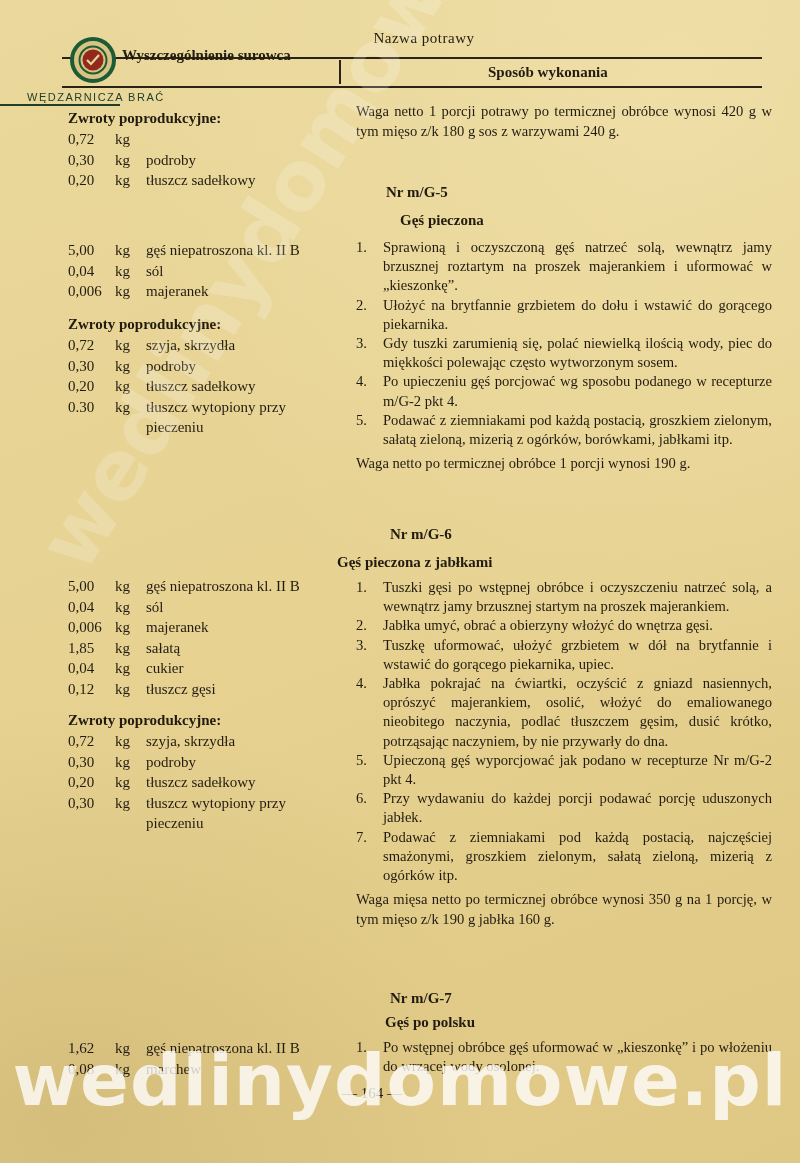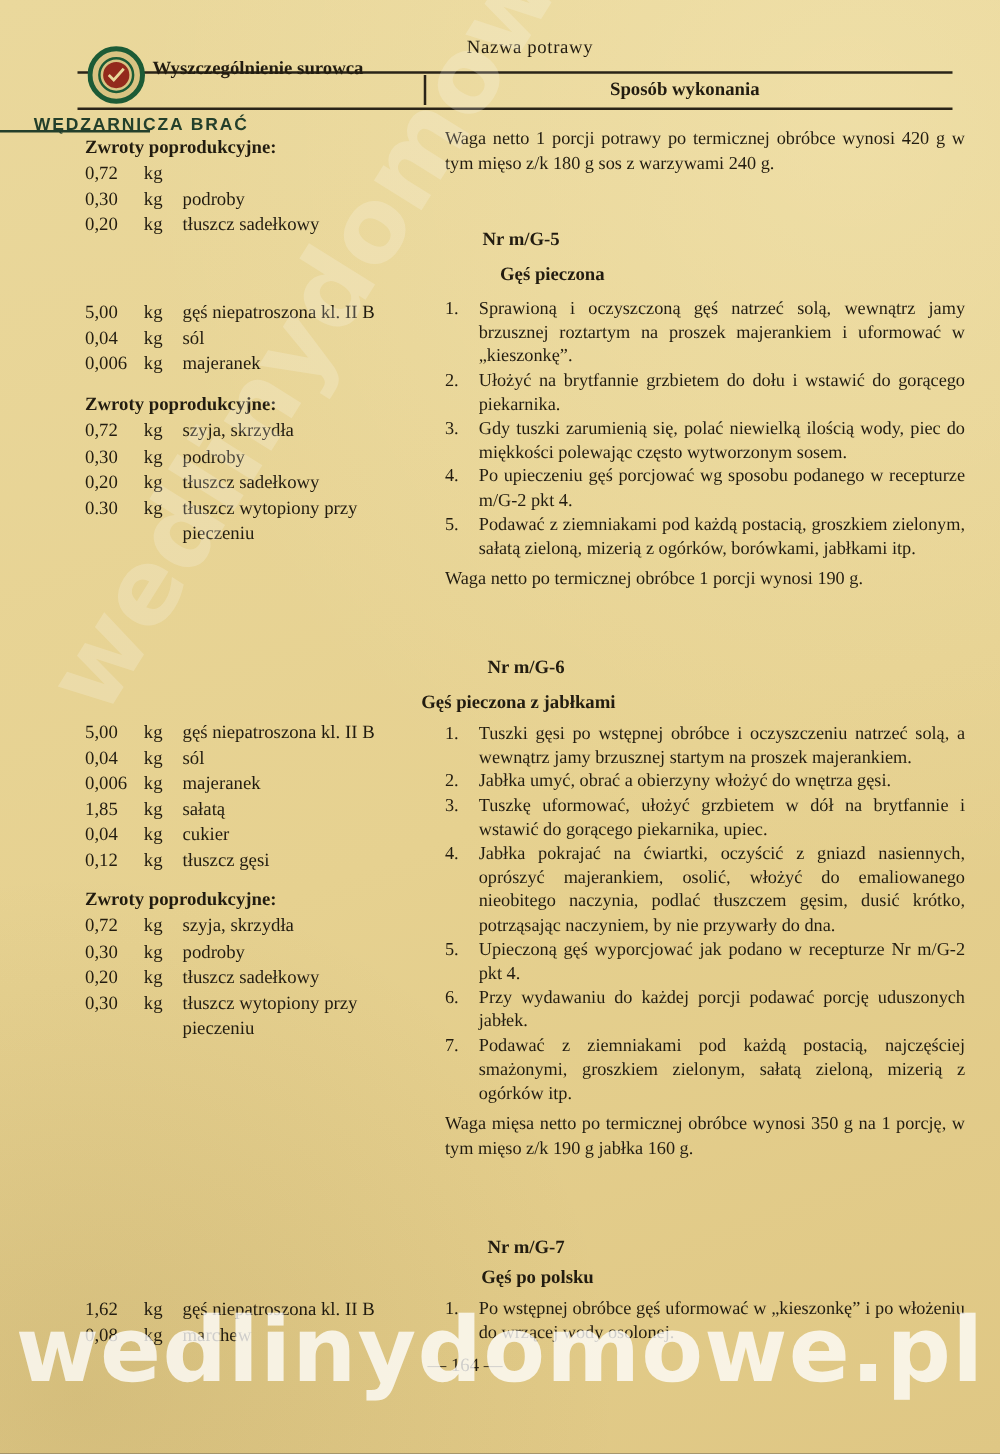--- a/index.html
+++ b/index.html
@@ -9,22 +9,22 @@
     background:
       radial-gradient(120% 90% at 85% 8%, rgba(255,246,205,0.28), transparent 60%),
       radial-gradient(90% 60% at 8% 96%, rgba(115,88,25,0.12), transparent 60%),
       linear-gradient(160deg,#ead89c 0%,#e6d190 55%,#dfc784 100%);
   }
   .abs{position:absolute;}
   .rule{position:absolute;height:2px;background:#2a2418;}
   .vtick{position:absolute;width:2px;background:#2a2418;}
   .hdr-top{top:30px;left:0;width:800px;text-align:center;font-weight:normal;font-size:15px;letter-spacing:.5px;margin-left:24px;}
   .col-hdr{font-weight:bold;font-size:15px;}
-  .caption{font-family:"Liberation Sans","DejaVu Sans",sans-serif;font-weight:bold;
-           font-size:14px;letter-spacing:1.5px;color:#233f2b;}
+  .caption{font-family:"Liberation Sans","DejaVu Sans",sans-serif;font-weight:normal;
+           font-size:11px;letter-spacing:1.5px;color:#233f2b;}
   .caption-rule{position:absolute;height:2px;background:#233f2b;}
   
   .lblock{position:absolute;left:68px;width:286px;font-size:15px;line-height:20.5px;}
   .lhead{font-weight:bold;height:21px;}
   .irow{display:grid;grid-template-columns:47px 31px 1fr;height:20.5px;white-space:nowrap;}
   
   .rblock{position:absolute;left:356px;width:416px;font-size:14.6px;}
   .rpara{text-align:justify;line-height:19.8px;font-family:Liberation Serif, serif;}
   .r-num,.r-title{position:absolute;font-weight:bold;font-size:15px;white-space:nowrap;}
   .step{display:flex;line-height:19.2px;}

